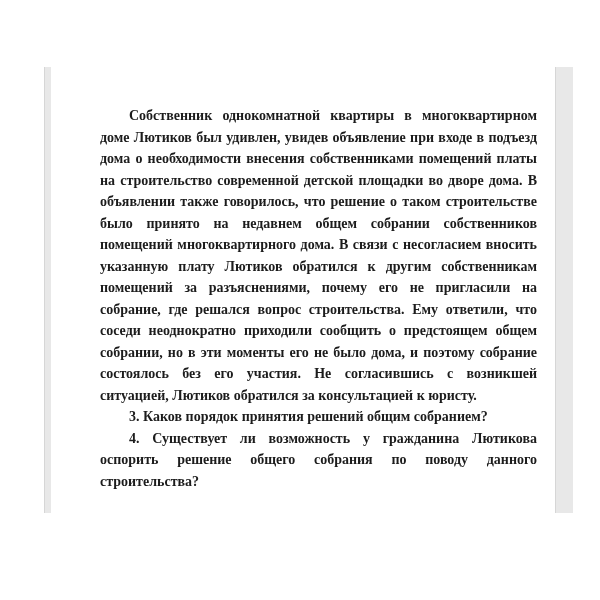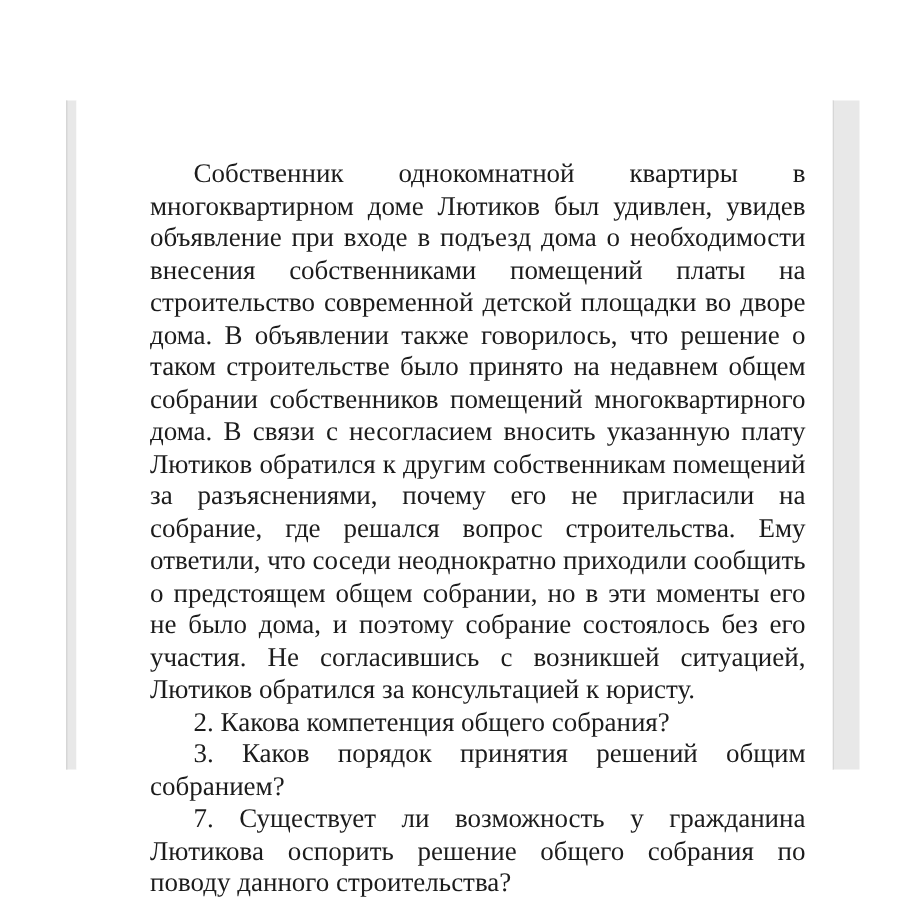--- a/index.html
+++ b/index.html
@@ -39,41 +39,41 @@
     width: 504px;
     height: 446px;
     background: #ffffff;
   }
   .doc-text {
     position: absolute;
     left: 49px;  
     top: 38px;   
     width: 437px;
     font-family: "Liberation Serif", "DejaVu Serif", serif;
-    font-size: 18px;
+    font-size: 14px;
     line-height: 21.5px;
     color: #1c1c1c;
     text-align: justify;
+    font-weight: bold;
   }
   .doc-text p {
     margin: 0;
     padding: 0;
     text-indent: 29px;
   }
 </style>
 </head>
 <body>
 
 <div class="viewport">
 
   <div class="edge-strip left"></div>
   <div class="edge-strip right"></div>
 
   <div class="doc-page">
     <div class="doc-text">
       <p>Собственник однокомнатной квартиры в многоквартирном доме Лютиков был удивлен, увидев объявление при входе в подъезд дома о необходимости внесения собственниками помещений платы на строительство современной детской площадки во дворе дома. В объявлении также говорилось, что решение о таком строительстве было принято на недавнем общем собрании собственников помещений многоквартирного дома. В связи с несогласием вносить указанную плату Лютиков обратился к другим собственникам помещений за разъяснениями, почему его не пригласили на собрание, где решался вопрос строительства. Ему ответили, что соседи неоднократно приходили сообщить о предстоящем общем собрании, но в эти моменты его не было дома, и поэтому собрание состоялось без его участия. Не согласившись с возникшей ситуацией, Лютиков обратился за консультацией к юристу.</p>
-      <p>2. Какова компетенция общего собрания?</p>
       <p>3. Каков порядок принятия решений общим собранием?</p>
-      <p>7. Существует ли возможность у гражданина Лютикова оспорить решение общего собрания по поводу данного строительства?</p>
+      <p>4. Существует ли возможность у гражданина Лютикова оспорить решение общего собрания по поводу данного строительства?</p>
     </div>
   </div>
 
 </div>
 
 </body></html>

